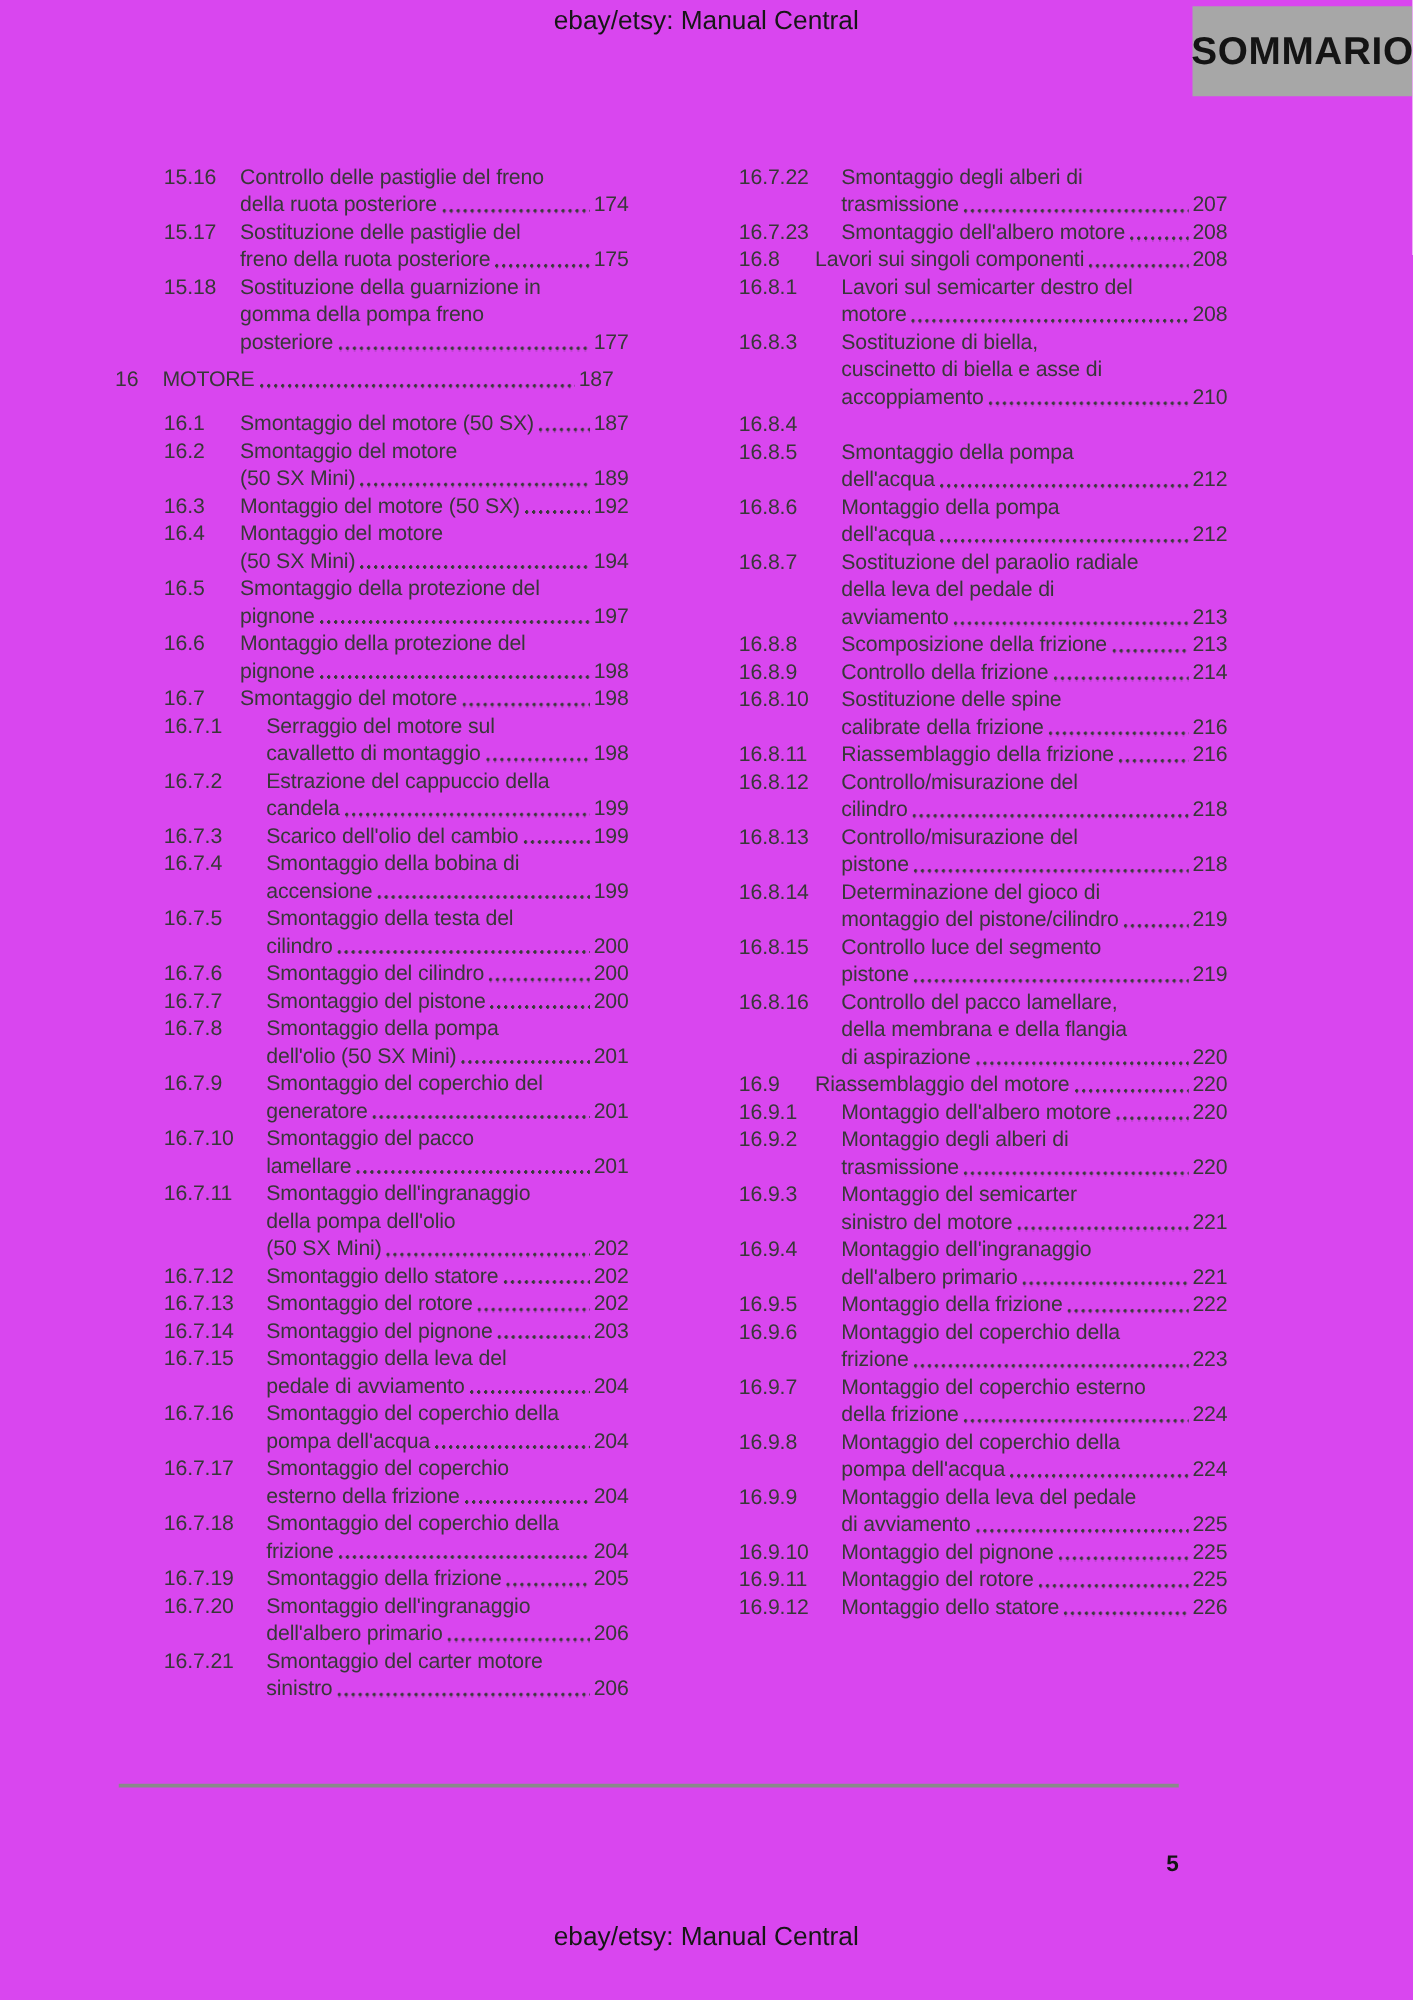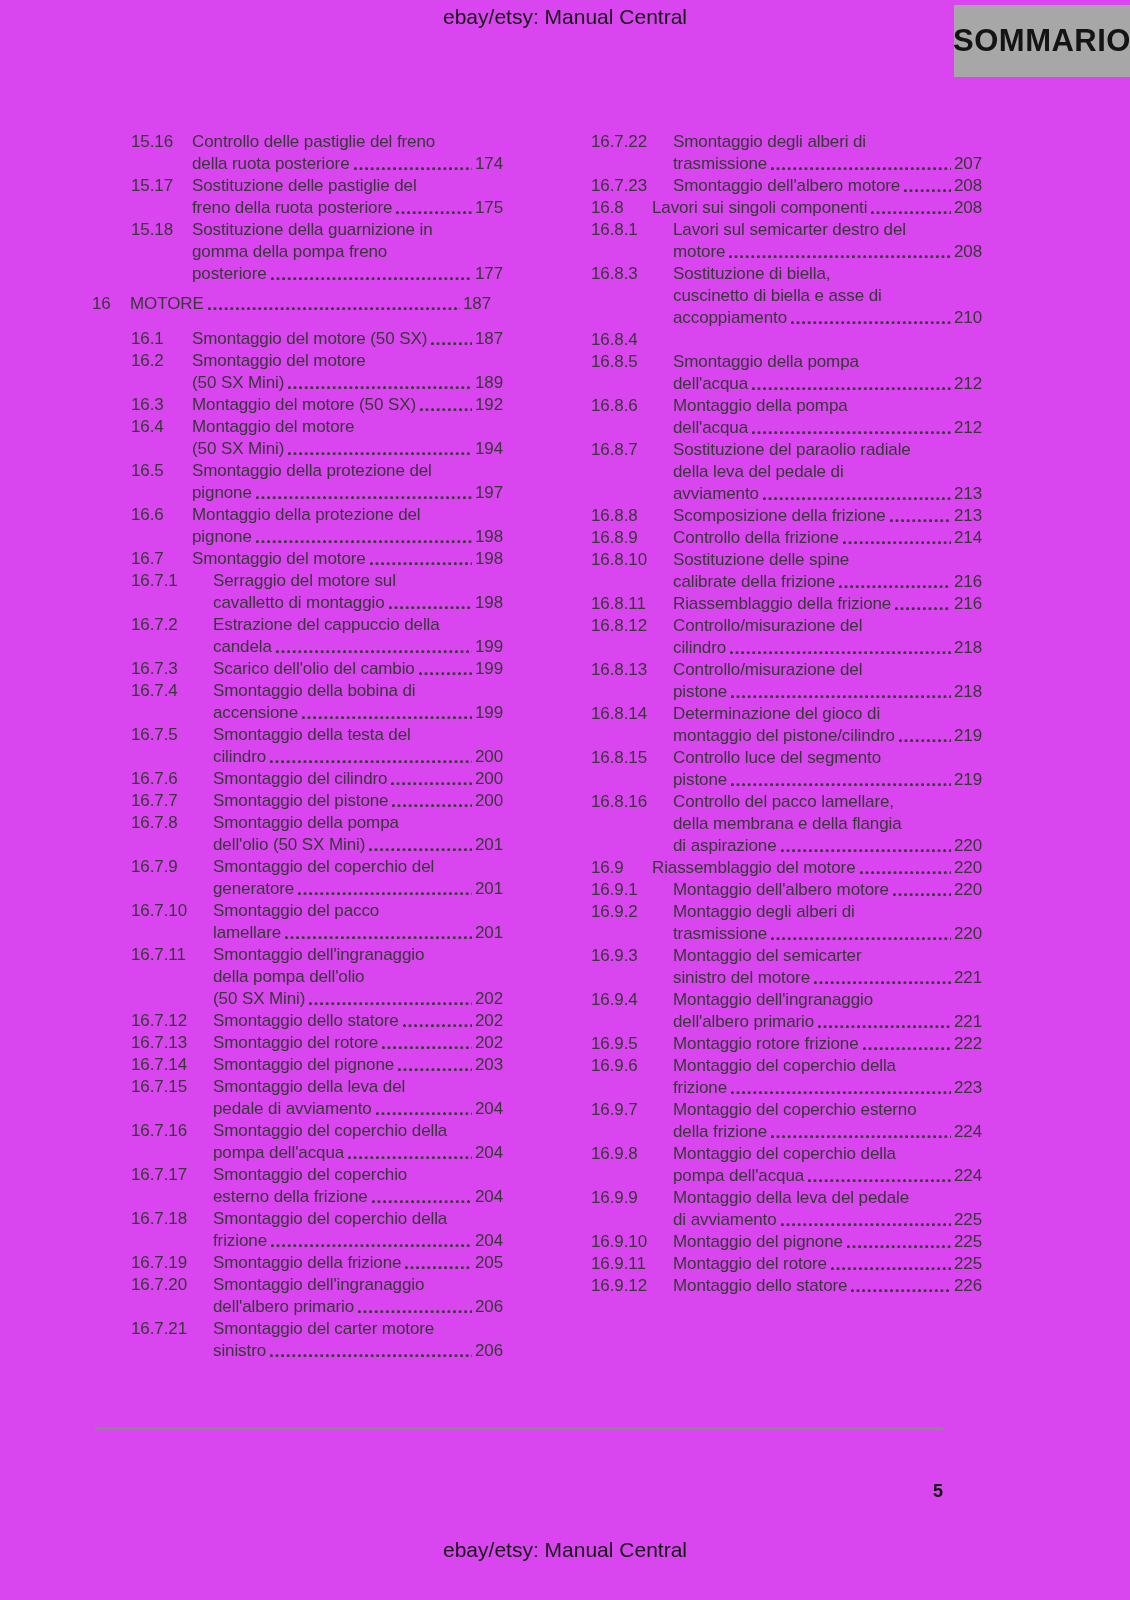--- a/index.html
+++ b/index.html
@@ -660,21 +660,21 @@
               <span class="txt">dell'albero primario</span>
               <span class="leader"></span>
               <span class="pg">221</span>
             </div>
           </div>
         </div>
         <div class="entry subsection">
           <div class="num">16.9.5</div>
           <div class="body">
             <div class="line last">
-              <span class="txt">Montaggio rotore frizione</span>
+              <span class="txt">Montaggio della frizione</span>
               <span class="leader"></span>
               <span class="pg">222</span>
             </div>
           </div>
         </div>
         <div class="entry subsection">
           <div class="num">16.9.6</div>
           <div class="body">
             <div class="line">Montaggio del coperchio della</div>
             <div class="line last">

